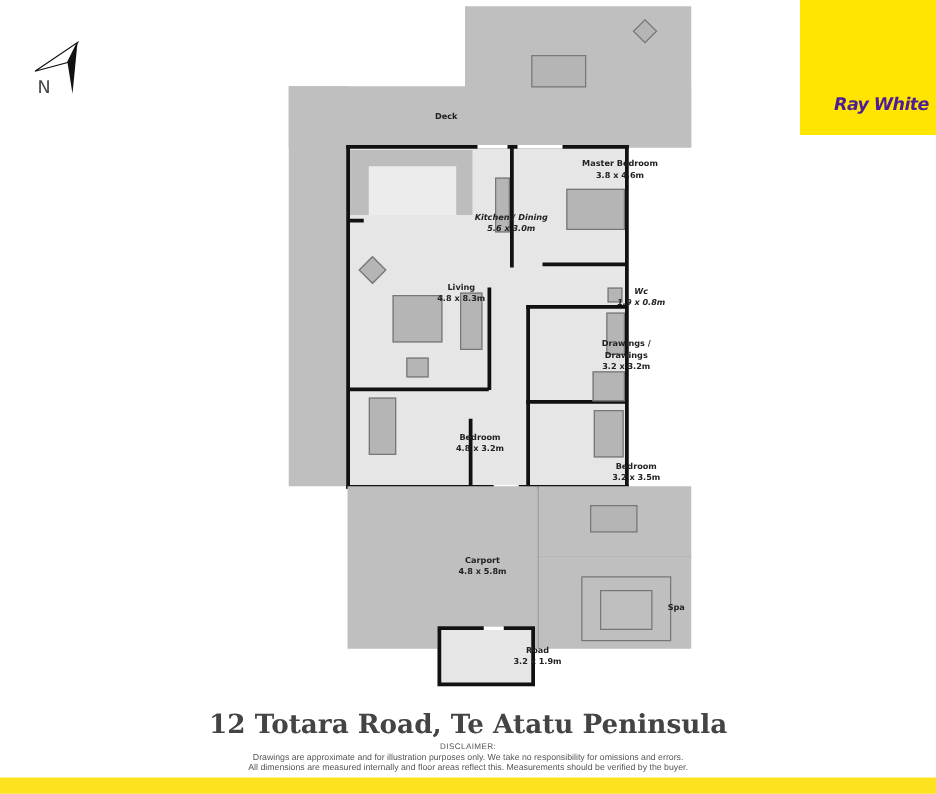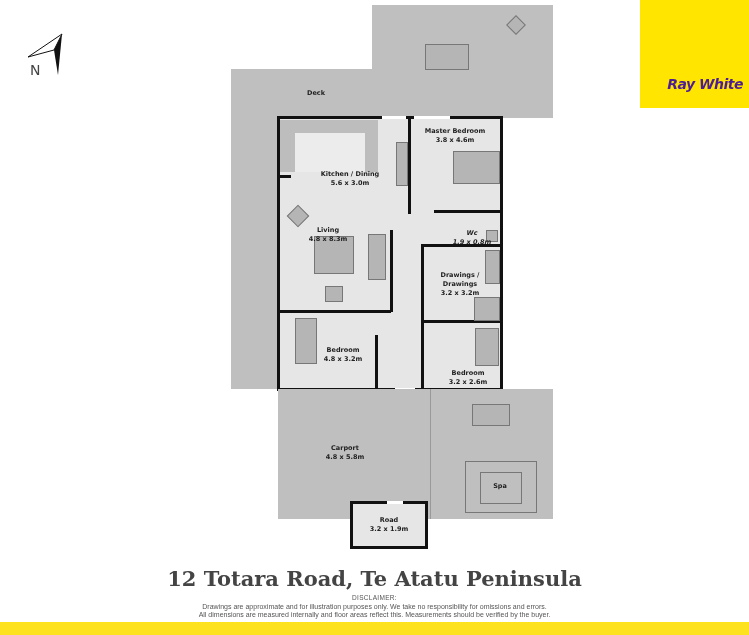--- a/index.html
+++ b/index.html
@@ -1,21 +1,21 @@
 <!DOCTYPE html>
 <html><head>
 <meta charset="utf-8">
 <style>
   html, body { margin:0; padding:0; }
   body { width:749px; height:635px; position:relative; background:#ffffff; overflow:hidden; font-family:"DejaVu Sans", sans-serif; }
   .abs { position:absolute; }
   .deck { background:#bfbfbf; }
   .room { background:#e6e6e6; }
   .wall { background:#111; }
-  .lbl { position:absolute; text-align:center; font-family:"DejaVu Sans", sans-serif; font-weight:bold; font-size:6.5px; color:#222; line-height:9px; white-space:nowrap; }
+  .lbl { position:absolute; text-align:center; font-family:"DejaVu Sans", sans-serif; font-weight:bold; font-size:6.5px; color:#222; line-height:9px; white-space:nowrap;margin-left:41px; }
   .brand { position:absolute; left:640px; top:0; width:109px; height:108px; background:#ffe500; }
   .brand-text { position:absolute; right:6px; bottom:16px; font-family:"DejaVu Sans", sans-serif; font-weight:bold; font-style:italic; font-size:14px; color:#4c1d95; letter-spacing:-0.5px; }
   .title { position:absolute; left:0; top:566px; width:749px; text-align:center; font-family:"DejaVu Serif", serif; font-weight:bold; font-size:21px; color:#444; }
   .disc-h { position:absolute; left:0; top:594px; width:749px; text-align:center; font-family:"Liberation Sans", sans-serif; font-size:6.5px; color:#555; letter-spacing:0.3px; }
   .disc { position:absolute; left:0; width:749px; text-align:center; font-family:"Liberation Sans", sans-serif; font-size:7px; color:#555; }
   .footer-bar { position:absolute; left:0; top:622px; width:749px; height:13px; background:#fde21f; }
   .furn { position:absolute; border:1px solid #777; background:#b5b5b5; }
   .door { position:absolute; background:#fff; }
 </style>
 </head>
@@ -73,21 +73,21 @@
   <div class="furn" style="left:290px;top:208px;width:14px;height:14px;transform:rotate(45deg);"></div>
   <div class="furn" style="left:314px;top:236px;width:38px;height:36px;"></div>
   <div class="furn" style="left:368px;top:234px;width:16px;height:44px;"></div>
   <div class="furn" style="left:325px;top:286px;width:16px;height:14px;"></div>
   <div class="furn" style="left:295px;top:318px;width:20px;height:44px;"></div>
   <div class="furn" style="left:475px;top:328px;width:22px;height:36px;"></div>
   <div class="furn" style="left:485px;top:250px;width:13px;height:32px;"></div>
   <div class="furn" style="left:474px;top:297px;width:24px;height:22px;"></div>
   <div class="furn" style="left:486px;top:230px;width:10px;height:10px;"></div>
 
-  <div class="lbl" style="left:300px;top:170px;width:100px;">
+  <div class="lbl" style="left:318px;top:170px;width:100px;font-style:italic;">
     <div>Kitchen / Dining</div>
     <div>5.6 x 3.0m</div>
   </div>
   <div class="lbl" style="left:420px;top:127px;width:70px;">
     <div>Master Bedroom</div>
     <div>3.8 x 4.6m</div>
   </div>
   <div class="lbl" style="left:452px;top:229px;width:40px;font-style:italic;">
     <div>Wc</div>
     <div>1.9 x 0.8m</div>
@@ -100,21 +100,21 @@
     <div>Drawings /</div>
     <div>Drawings</div>
     <div>3.2 x 3.2m</div>
   </div>
   <div class="lbl" style="left:318px;top:346px;width:50px;">
     <div>Bedroom</div>
     <div>4.8 x 3.2m</div>
   </div>
   <div class="lbl" style="left:443px;top:369px;width:50px;">
     <div>Bedroom</div>
-    <div>3.2 x 2.6m</div>
+    <div>3.2 x 3.5m</div>
   </div>
 
   <div class="abs deck" style="left:278px;top:389px;width:152px;height:130px;"></div>
   <div class="abs deck" style="left:430px;top:389px;width:122px;height:56px;border-bottom:1px solid #999;border-left:1px solid #999;"></div>
   <div class="abs deck" style="left:430px;top:445px;width:122px;height:74px;border-left:1px solid #999;"></div>
   <div class="furn" style="left:472px;top:404px;width:36px;height:20px;"></div>
   <div class="abs" style="left:465px;top:461px;width:70px;height:50px;border:1px solid #777;">
     <div class="abs" style="left:14px;top:10px;width:40px;height:30px;border:1px solid #777;"></div>
   </div>
   <div class="lbl" style="left:320px;top:444px;width:50px;">

